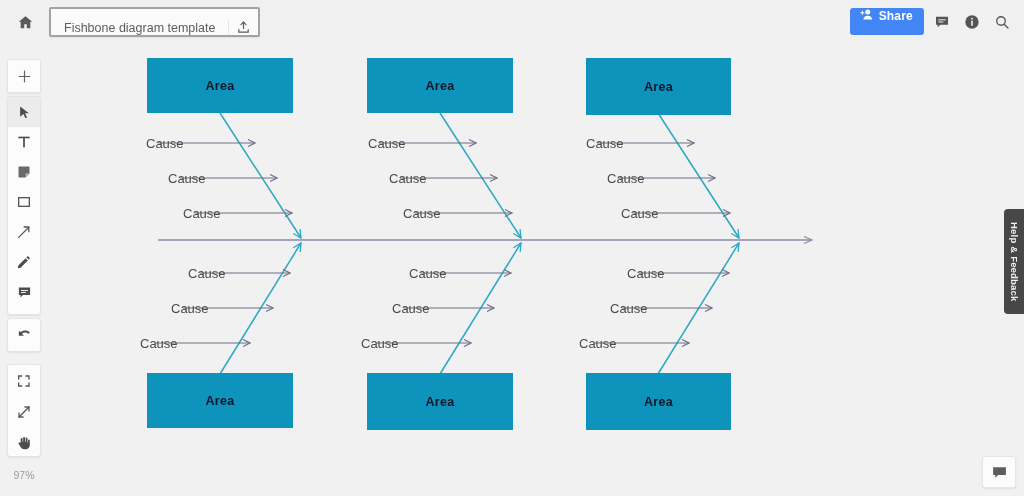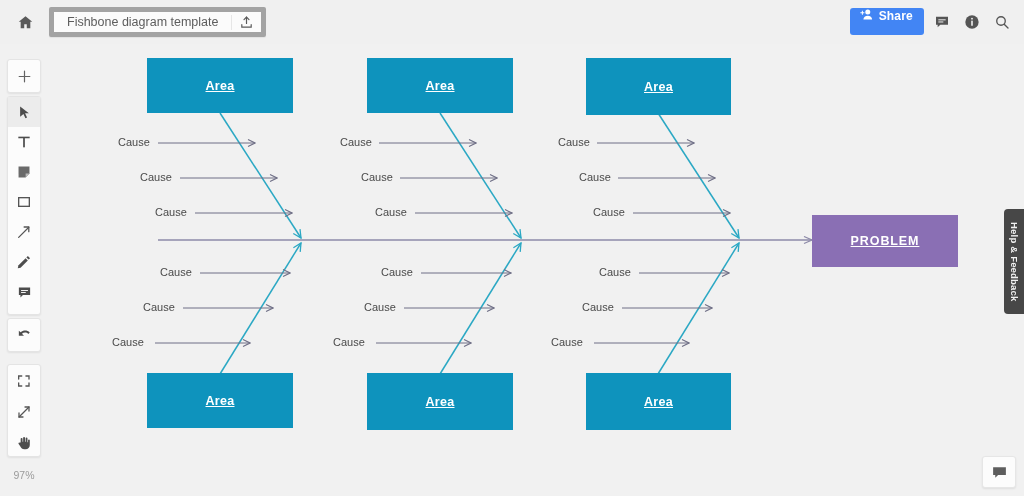--- a/index.html
+++ b/index.html
@@ -14,22 +14,22 @@
   #header {
     position:absolute; left:0; top:0; width:1024px; height:44px;
     background:#f0f0f0; z-index:40;
   }
   .home-btn {
     position:absolute; left:11px; top:8px; width:28px; height:28px;
     display:flex; align-items:center; justify-content:center; cursor:pointer;
   }
   .title-group {
     position:absolute; left:49px; top:7px; height:30px;
-    display:flex; align-items:center;
-    background:#fbfbfb; border:5px solid #a3a3a3; border-radius:2px;
+    display:flex; align-items:flex-end;
+    background:#fbfbfb; border:2px solid #a3a3a3; border-radius:2px;
     box-shadow:0 1px 1px rgba(0,0,0,.06);
   }
   .doc-title {
     display:flex; align-items:center; padding:0 13px;
     font-size:12.5px; color:#5d5d5d; white-space:nowrap; cursor:text;
   }
   .upload-btn {
     width:30px; display:flex; align-items:center; justify-content:center;
     border-left:1px solid #e6e6e6; cursor:pointer;
   }
@@ -70,29 +70,29 @@
     font-size:10.5px; color:#9b9b9b; background:#f1f1f1;
     border-radius:2px; cursor:pointer; z-index:35;text-align:right;
   }
 
   
   #canvas { position:absolute; left:0; top:44px; width:1024px; height:452px; }
   #diagram-svg { position:absolute; left:0; top:0; }
 
   .node-box {
     position:absolute; display:flex; align-items:center; justify-content:center;
-    color:#ffffff; font-size:12.5px; font-weight:bold; letter-spacing:.3px;
-    user-select:none; cursor:pointer;text-decoration:underline;
+    color:#0f172a; font-size:12.5px; font-weight:bold; letter-spacing:.3px;
+    user-select:none; cursor:pointer;
   }
   .area-box { background:#0e93bd; }
   .problem-box { background:#8a6fb4; letter-spacing:.9px; }
 
   .cause-label {
-    position:absolute; font-size:11px; color:#4a4a4a;
-    white-space:nowrap; user-select:none; cursor:pointer;
+    position:absolute; font-size:13px; color:#4a4a4a;
+    white-space:nowrap; user-select:none; cursor:pointer;margin-left:28px;
   }
 
   
   #help-feedback {
     position:absolute; right:0; top:209px;
     width:20px; height:105px; background:#474747;
     border-radius:4px 0 0 4px; cursor:pointer; z-index:45;
     display:flex; align-items:center; justify-content:center;
   }
   #help-feedback span {
@@ -314,21 +314,20 @@
     </svg>
 
     <div class="node-box area-box" style="left:147px; top:14px; width:146px; height:55px;">Area</div>
     <div class="node-box area-box" style="left:367px; top:14px; width:146px; height:55px;">Area</div>
     <div class="node-box area-box" style="left:586px; top:14px; width:145px; height:57px;">Area</div>
 
     <div class="node-box area-box" style="left:147px; top:329px; width:146px; height:55px;">Area</div>
     <div class="node-box area-box" style="left:367px; top:329px; width:146px; height:57px;">Area</div>
     <div class="node-box area-box" style="left:586px; top:329px; width:145px; height:57px;">Area</div>
 
-    <div class="node-box problem-box" style="left:812px; top:171px; width:146px; height:52px;">PROBLEM</div>
 
     <div class="cause-label" style="left:118px; top:92px;">Cause</div>
     <div class="cause-label" style="left:140px; top:127px;">Cause</div>
     <div class="cause-label" style="left:155px; top:162px;">Cause</div>
     <div class="cause-label" style="left:160px; top:222px;">Cause</div>
     <div class="cause-label" style="left:143px; top:257px;">Cause</div>
     <div class="cause-label" style="left:112px; top:292px;">Cause</div>
 
     <div class="cause-label" style="left:340px; top:92px;">Cause</div>
     <div class="cause-label" style="left:361px; top:127px;">Cause</div>

